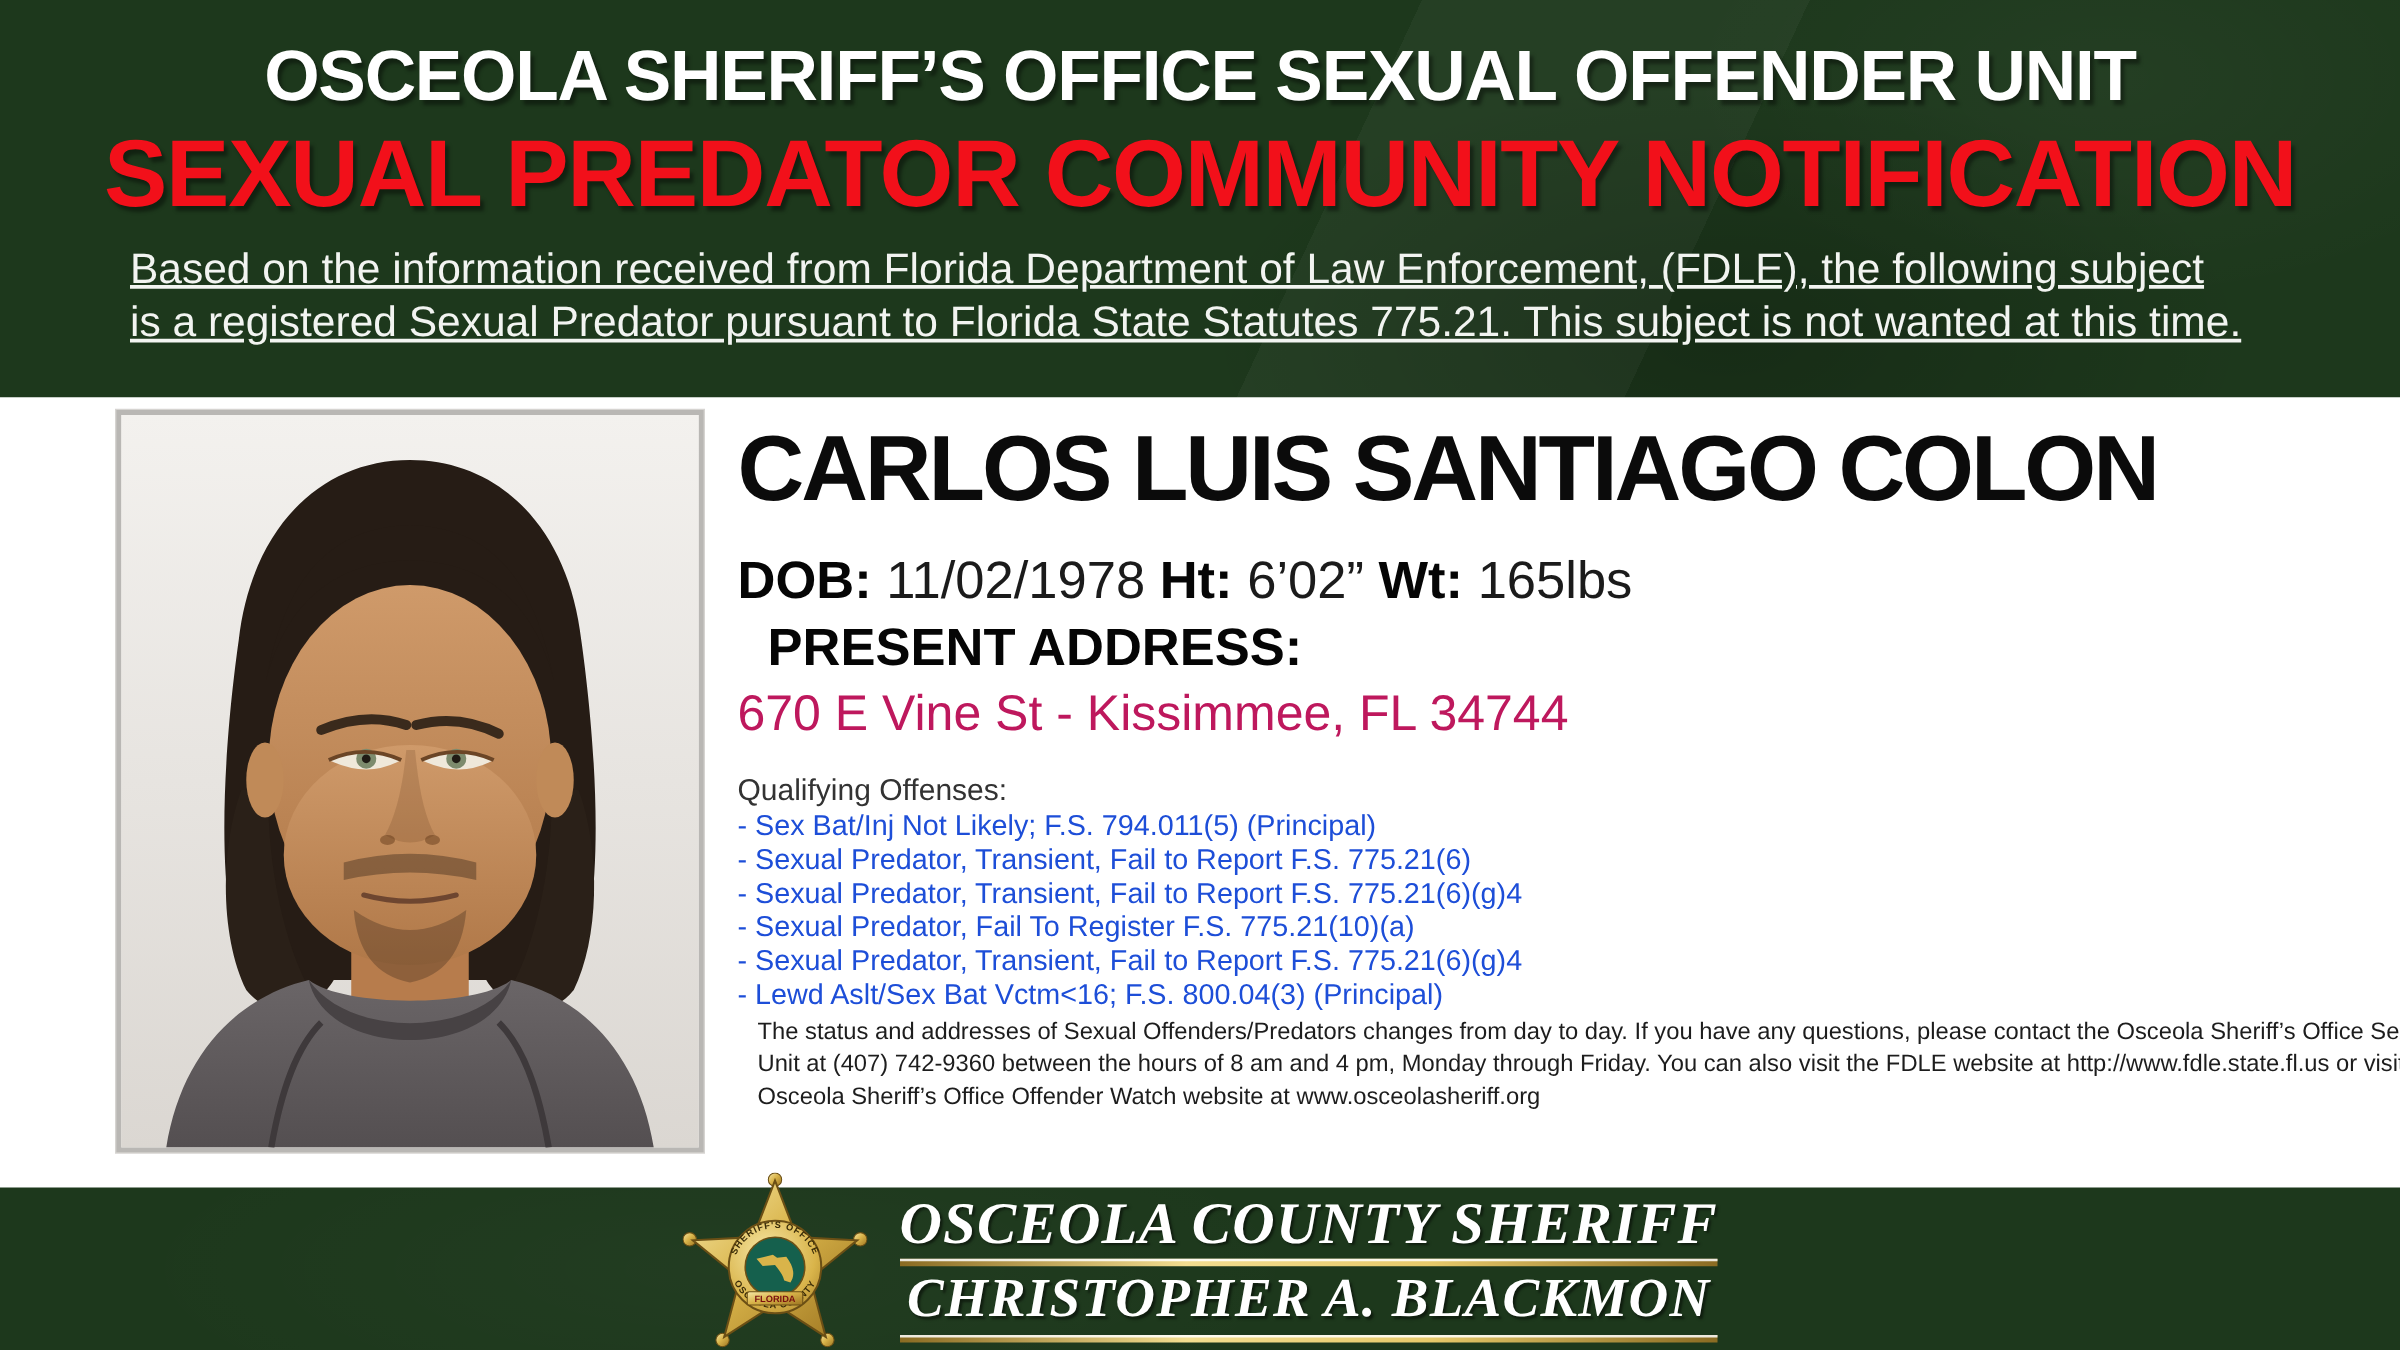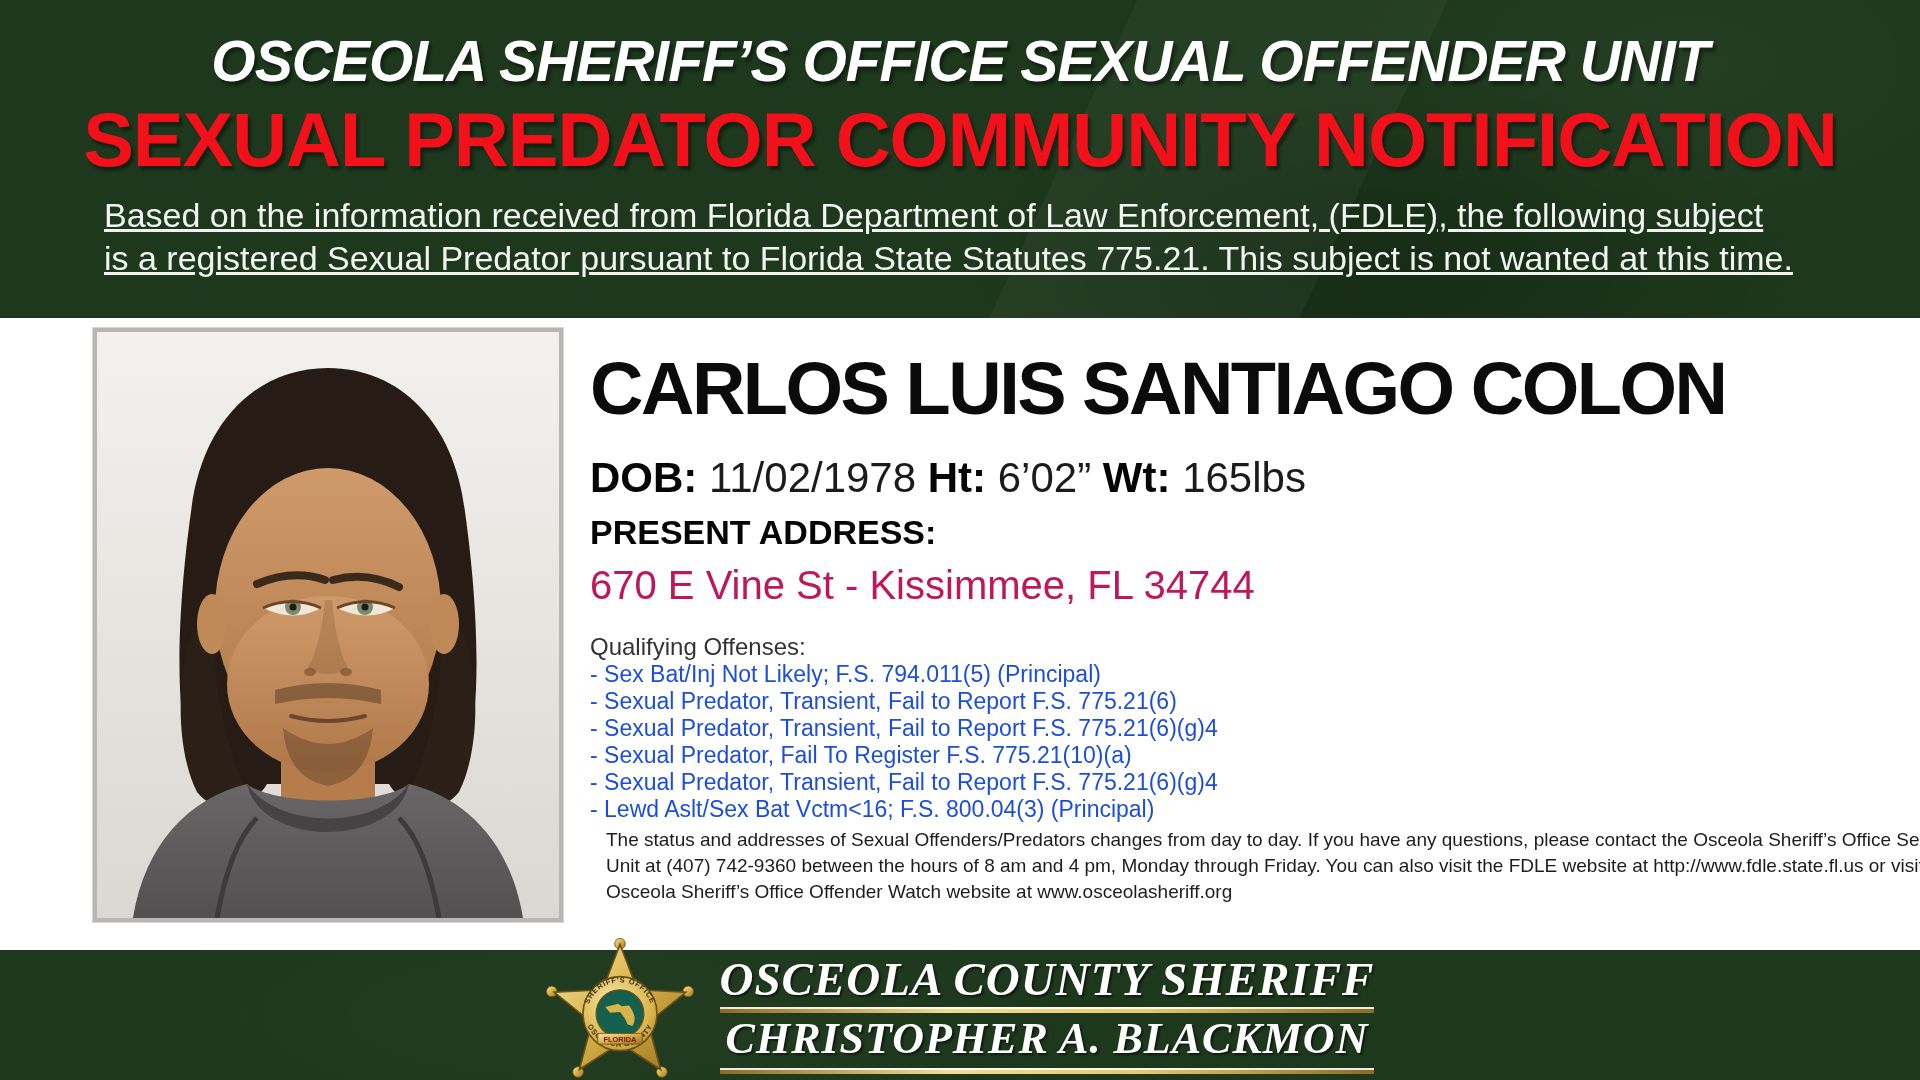--- a/index.html
+++ b/index.html
@@ -11,49 +11,49 @@
   .header{
     position:absolute;top:0;left:0;width:1920px;height:318px;
     background-color:#1d381c;
     background-image:
       linear-gradient(115deg, rgba(255,255,255,0) 55%, rgba(255,255,255,.035) 55%, rgba(255,255,255,.035) 70%, rgba(255,255,255,0) 70%),
       radial-gradient(ellipse 600px 300px at 72% 85%, rgba(0,0,0,.22), rgba(0,0,0,0) 70%),
       radial-gradient(ellipse 500px 260px at 88% 20%, rgba(255,255,255,.03), rgba(255,255,255,0) 70%);
   }
   .unit-title{
     position:absolute;top:28px;left:0;width:100%;text-align:center;
-    font-size:57px;font-weight:bold;font-style:italic;color:#ffffff;
+    font-size:57px;font-weight:bold;color:#ffffff;
     letter-spacing:-1px;text-shadow:3px 4px 3px rgba(0,0,0,.4);white-space:nowrap;
   }
   .notice-title{
     position:absolute;top:96px;left:0;width:100%;text-align:center;
     font-size:76px;font-weight:bold;color:#f2101a;letter-spacing:-1px;
     text-shadow:3px 4px 3px rgba(0,0,0,.4);white-space:nowrap;
   }
   .intro{
     position:absolute;top:194px;left:104px;width:1750px;
     font-size:34px;line-height:43px;color:#f2f4f1;font-weight:400;
   }
   .intro div{white-space:nowrap;text-decoration:underline;}
   
   .content{position:absolute;top:318px;left:0;width:1920px;height:632px;background:#ffffff;}
   .photo-frame{
     position:absolute;top:10px;left:93px;width:462px;height:586px;
     border:4px solid #b9b7b4;background:#eceae6;box-shadow:0 0 0 1px #d6d4d1;
   }
   .photo-frame svg{display:block;width:100%;height:100%;}
-  .right-col{position:absolute;top:14px;left:590px;width:1270px;}
+  .right-col{position:absolute;top:0;left:590px;width:1270px;}
   .subject-name{
     margin-top:20px;font-size:74px;line-height:74px;font-weight:bold;
     letter-spacing:-2.5px;color:#0b0b0b;white-space:nowrap;
   }
   .detail-line{margin-top:28px;font-size:42px;line-height:48px;color:#1b1b1b;white-space:nowrap;}
   .detail-line.second{margin-top:8px;}
   .detail-line .lbl{font-weight:bold;color:#050505;}
-  .addr-heading{margin-top:6px;font-size:34px;line-height:48px;font-weight:bold;color:#050505;}
+  .addr-heading{margin-top:6px;font-size:42px;line-height:48px;font-weight:bold;color:#050505;margin-left:24px;}
   .addr-value{margin-top:6px;font-size:40px;line-height:46px;color:#be185d;}
   .off-heading{margin-top:24px;font-size:24px;line-height:29px;color:#333333;}
   .off-item{font-size:23px;line-height:27px;color:#1d4ed8;white-space:nowrap;}
   .disclaimer{
     margin-top:4px;padding-left:16px;font-size:19px;line-height:26px;
     color:#1d1d1d;width:1250px;
   }
   .disclaimer div{white-space:nowrap;}
   
   .footer{

